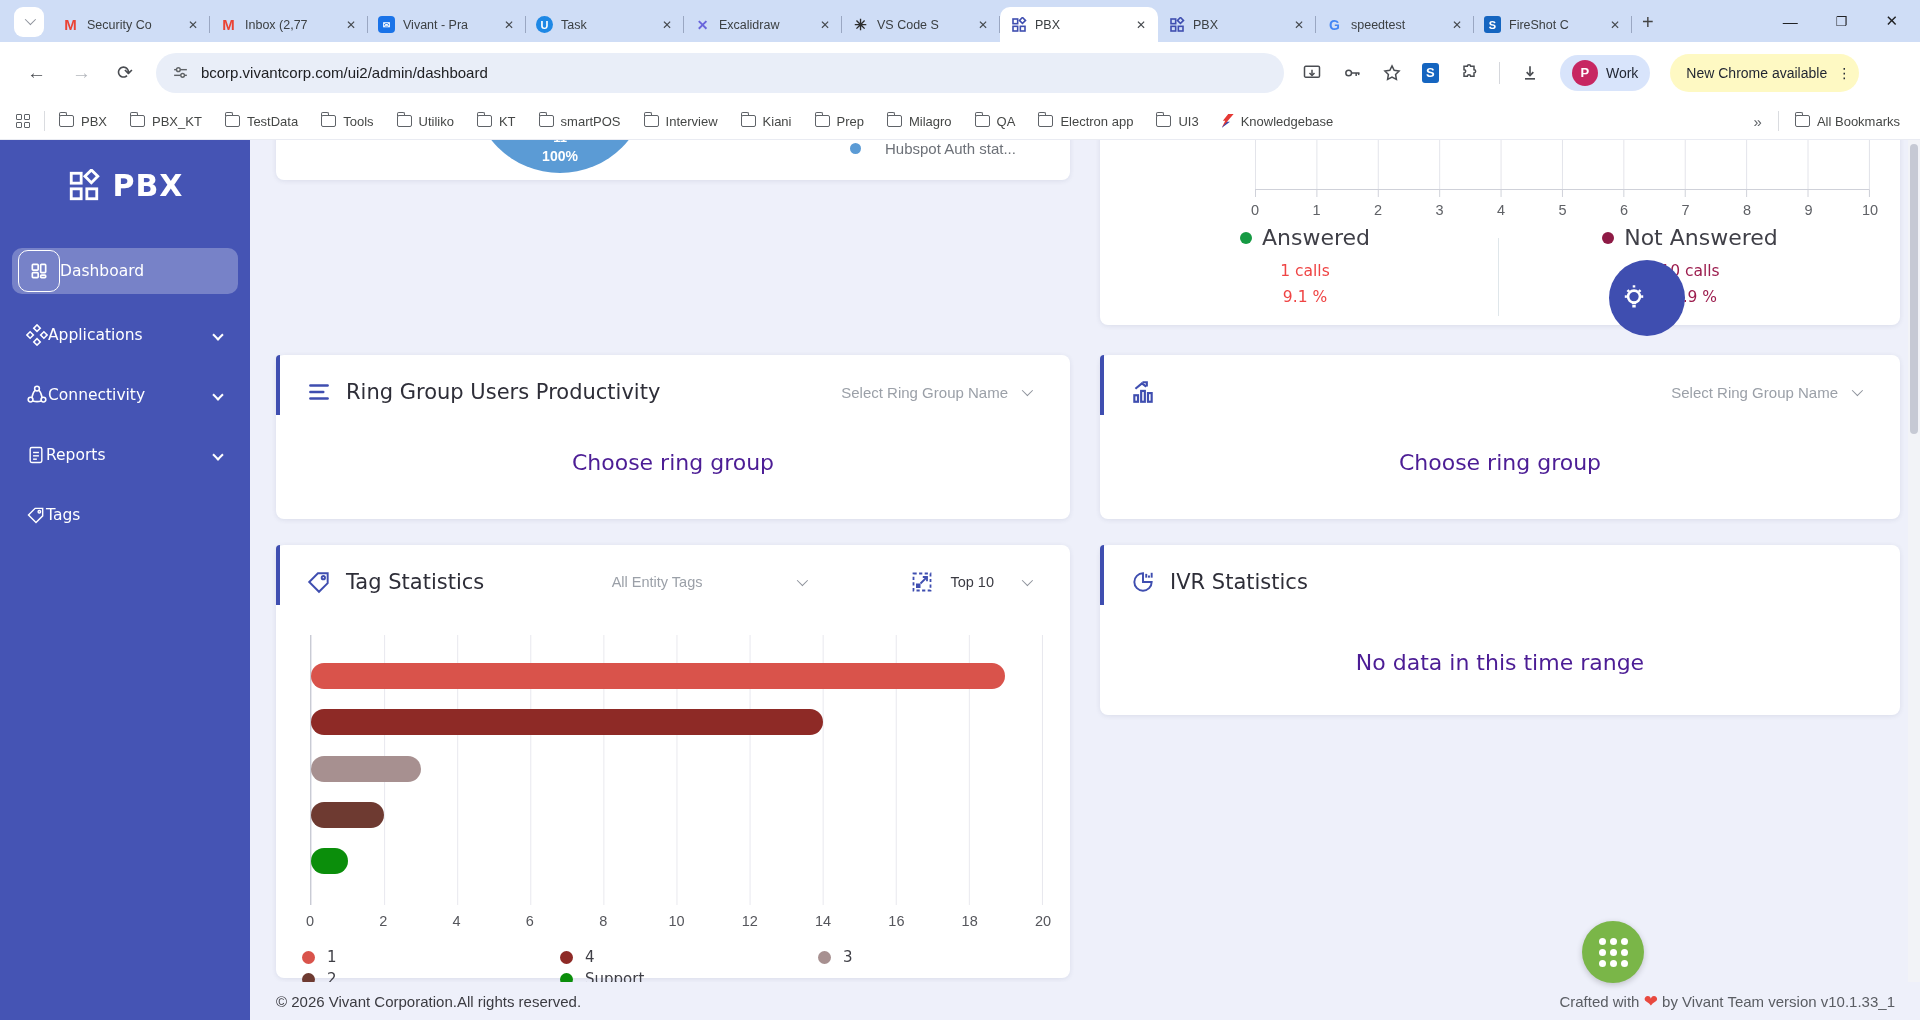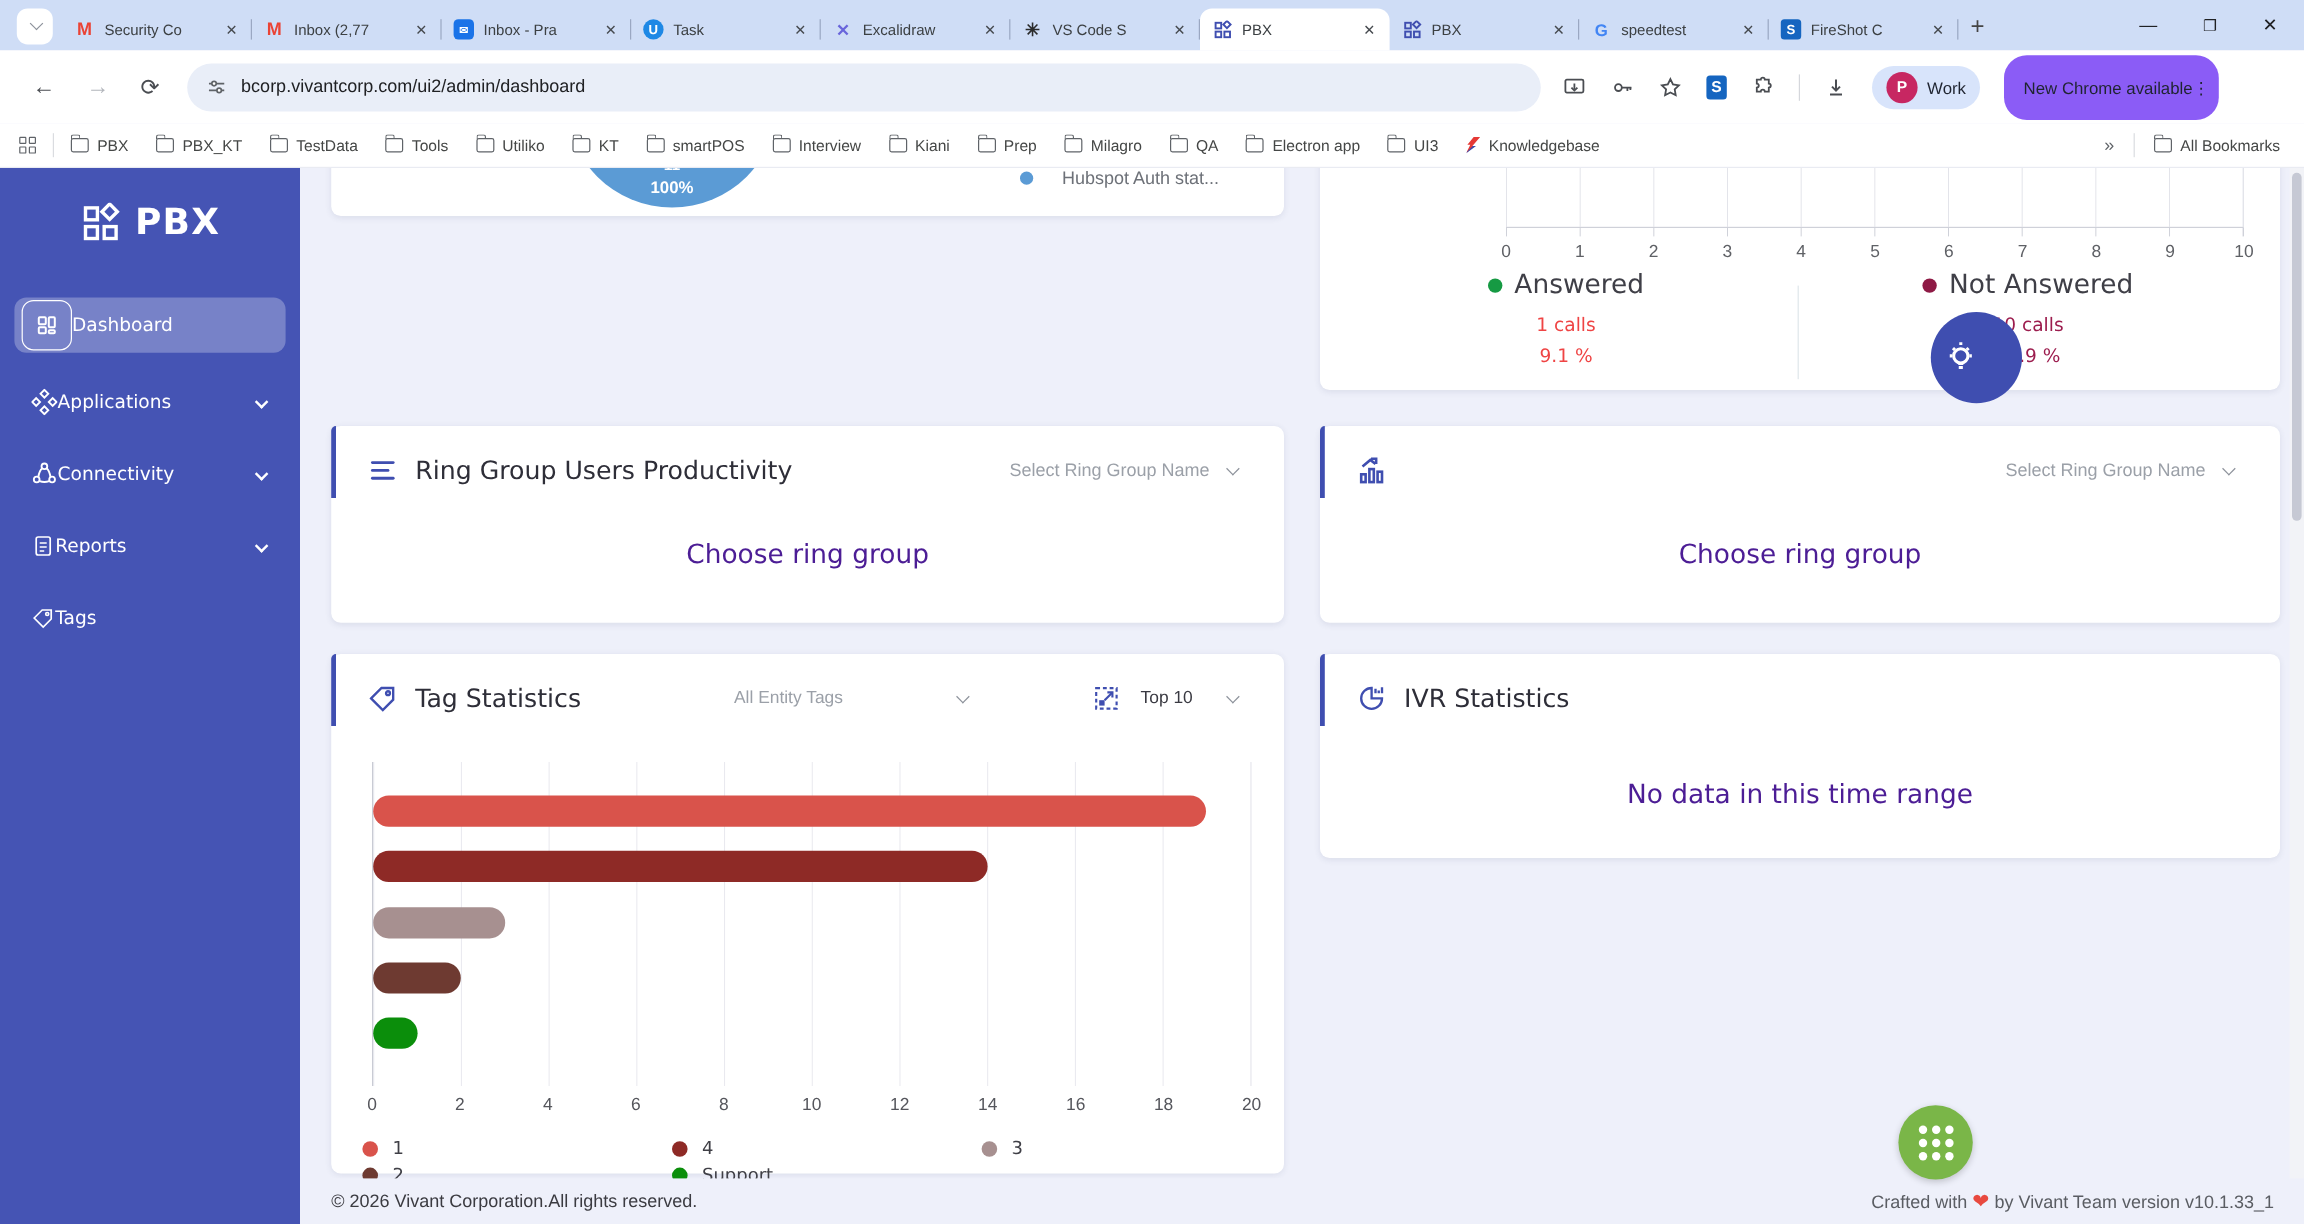--- a/index.html
+++ b/index.html
@@ -40,22 +40,22 @@
   .omnibox { flex:0 0 1128px; height:40px; background:#e9eef8; border-radius:20px;
     display:flex; align-items:center; padding:0 16px; margin-left:10px; }
   .omnibox .url { font-size:15px; color:#202124; margin-left:12px; }
   .tb-right { display:flex; align-items:center; margin-left:18px; gap:20px; }
   .tb-sep { width:1px; height:22px; background:#d5d7dc; }
   .chip { height:36px; background:#d8e4fb; border-radius:18px; display:flex;
     align-items:center; padding:0 12px; gap:8px; }
   .avatar { width:26px; height:26px; border-radius:50%; color:#fff; font-size:13px;
     font-weight:bold; display:flex; align-items:center; justify-content:center; }
   .chip-label { font-size:14px; color:#1f2430; }
-  .update-pill { height:54px; background:#8b5cf6; border-radius:19px; display:flex;
-    align-items:center; padding:0 8px 0 16px; gap:0; }
+  .update-pill { height:38px; background:#fef9c3; border-radius:19px; display:flex;
+    align-items:center; padding:0 8px 0 16px; gap:10px; }
   .update-pill span { font-size:14px; color:#1f2430; }
   .dots3 { color:#444; font-size:14px; letter-spacing:0; }
 
   
   .bookmarks { position:absolute; top:103px; left:0; width:1920px; height:37px; background:#fff;
     display:flex; align-items:center; padding:0 16px; border-bottom:1px solid #e9ebf2; }
   .bm-apps { display:grid; grid-template-columns:6px 6px; grid-gap:2px; margin-right:14px; }
   .bm-apps i { width:6px; height:6px; border:1.6px solid #5f6368; border-radius:1px; }
   .bm-sep { width:1px; height:20px; background:#dadce0; margin-right:14px; }
   .bm-item { display:flex; align-items:center; gap:7px; margin-right:23px; font-size:13px;
@@ -172,21 +172,21 @@
       <span class="tab-label">Security Co</span>
       <span class="tab-close">✕</span>
     </div>
     <div class="tab">
       <span class="favicon fav-gmail">M</span>
       <span class="tab-label">Inbox (2,77</span>
       <span class="tab-close">✕</span>
     </div>
     <div class="tab">
       <span class="favicon fav-bluemail">✉</span>
-      <span class="tab-label">Inbox - Pra</span>
+      <span class="tab-label">Vivant - Pra</span>
       <span class="tab-close">✕</span>
     </div>
     <div class="tab">
       <span class="favicon fav-utiliko">U</span>
       <span class="tab-label">Task</span>
       <span class="tab-close">✕</span>
     </div>
     <div class="tab">
       <span class="favicon fav-excalidraw">✕</span>
       <span class="tab-label">Excalidraw</span>

